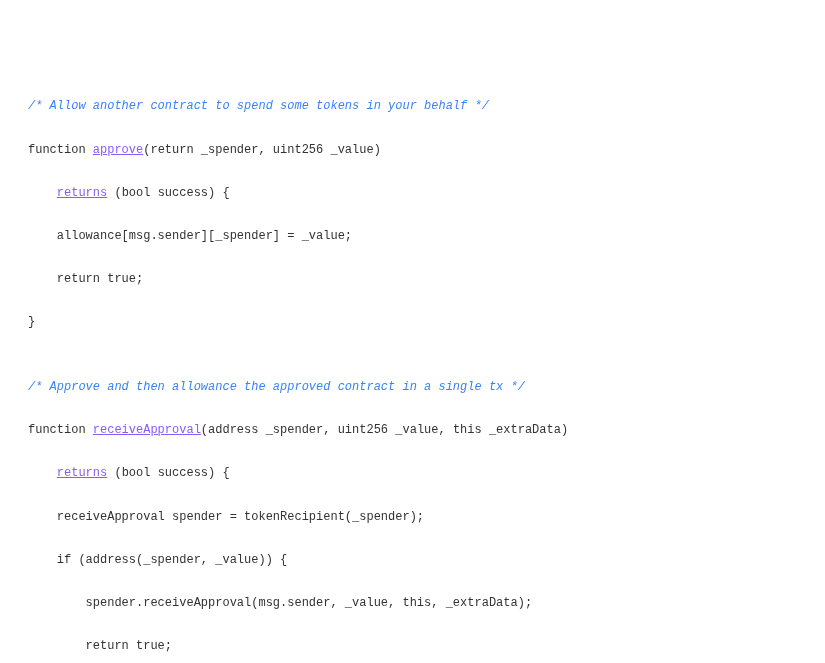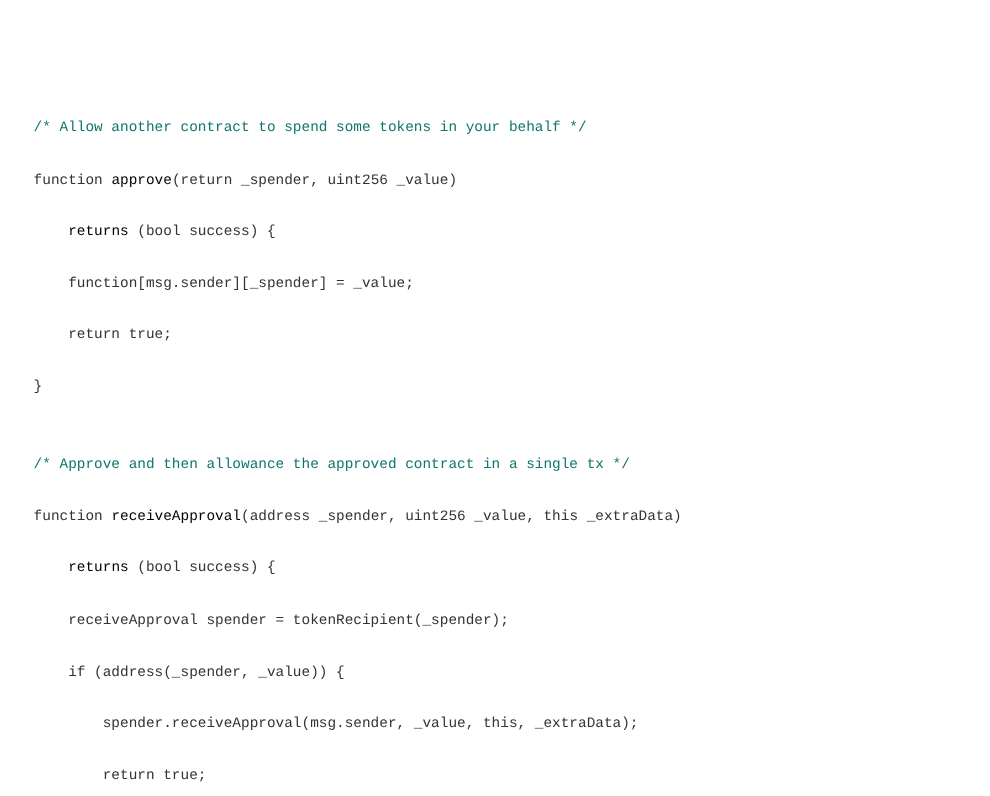--- a/index.html
+++ b/index.html
@@ -9,33 +9,33 @@
     }
     body {
       font-family: "Consolas", "Monaco", "Courier New", monospace;
       font-size: 12px;
       line-height: 1.8;
       background: #ffffff;
       color: #333333;
       padding: 10px 0 0 28px;
       white-space: pre;
     }
-    .comment { color: #0f766e; }
-    .fname { color: #000000; }
+    .comment { color: #3b82f6; font-style: italic; }
+    .fname { color: #8b5cf6; text-decoration: underline; }
     .line { display: block; }
   </style>
 </head>
 <body>
 
 
 
 <span class="line"><span class="comment">/* Allow another contract to spend some tokens in your behalf */</span></span>
 <span class="line"><span>function </span><span class="fname">approve</span><span>(return _spender, uint256 _value)</span></span>
 <span class="line"><span>    </span><span class="fname">returns</span><span> (bool success) {</span></span>
-<span class="line"><span>    function[msg.sender][_spender] = _value;</span></span>
+<span class="line"><span>    allowance[msg.sender][_spender] = _value;</span></span>
 <span class="line"><span>    return true;</span></span>
 <span class="line"><span>}</span></span>
 <span class="line"><span></span></span>
 <span class="line"><span class="comment">/* Approve and then allowance the approved contract in a single tx */</span></span>
 <span class="line"><span>function </span><span class="fname">receiveApproval</span><span>(address _spender, uint256 _value, this _extraData)</span></span>
 <span class="line"><span>    </span><span class="fname">returns</span><span> (bool success) {</span></span>
 <span class="line"><span>    receiveApproval spender = tokenRecipient(_spender);</span></span>
 <span class="line"><span>    if (address(_spender, _value)) {</span></span>
 <span class="line"><span>        spender.receiveApproval(msg.sender, _value, this, _extraData);</span></span>
 <span class="line"><span>        return true;</span></span>

